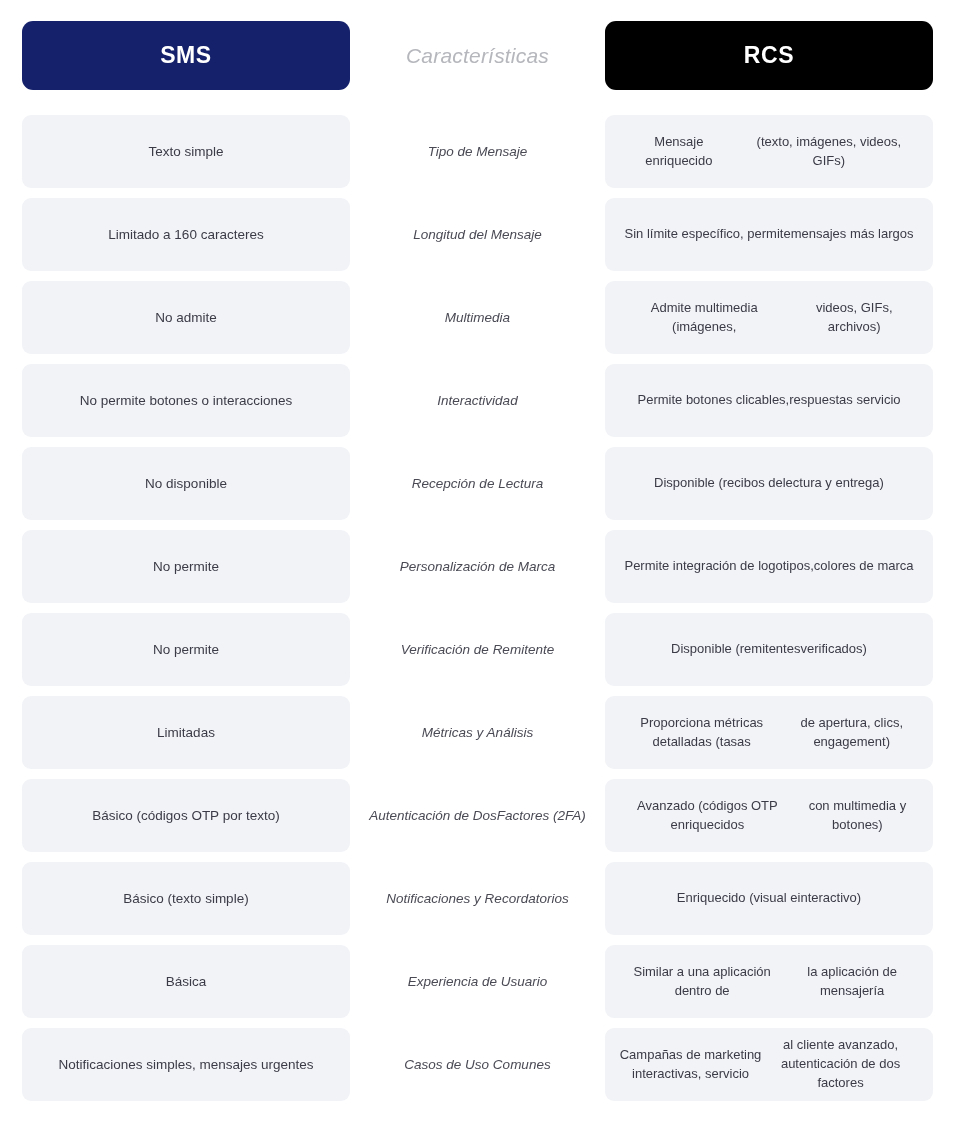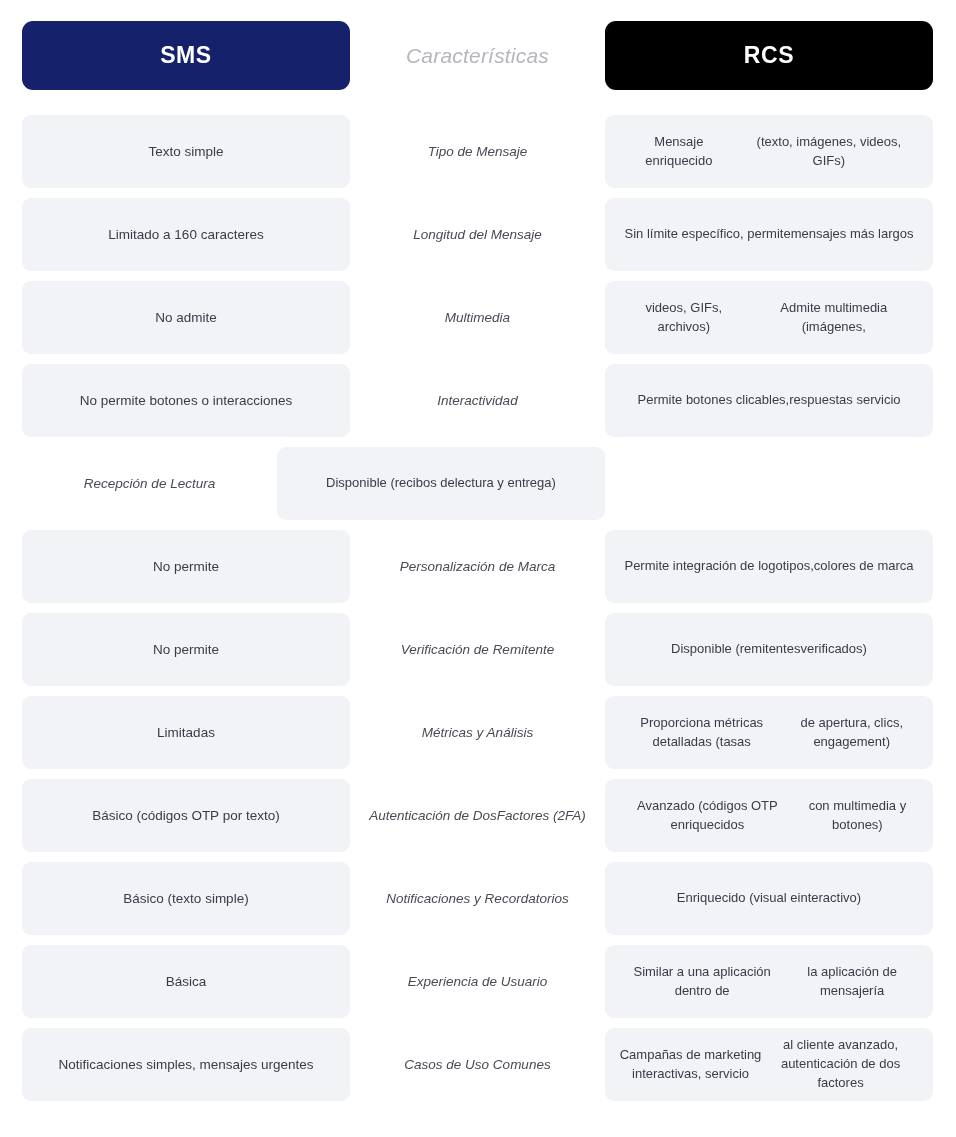--- a/index.html
+++ b/index.html
@@ -182,22 +182,22 @@
             <span class="line">No admite</span>
           </div>
         </div>
         <div class="col-feature">
           <div class="feature-label">
             <span class="line">Multimedia</span>
           </div>
         </div>
         <div class="col-rcs">
           <div class="cell rcs-cell">
+            <span class="line">Admite multimedia (imágenes,</span>
             <span class="line">videos, GIFs, archivos)</span>
-            <span class="line">Admite multimedia (imágenes,</span>
           </div>
         </div>
       </div>
       <div class="row data-row">
         <div class="col-sms">
           <div class="cell sms-cell">
             <span class="line">No permite botones o interacciones</span>
           </div>
         </div>
         <div class="col-feature">
@@ -206,20 +206,25 @@
           </div>
         </div>
         <div class="col-rcs">
           <div class="cell rcs-cell">
             <span class="line">Permite botones clicables,</span>
             <span class="line">respuestas servicio</span>
           </div>
         </div>
       </div>
       <div class="row data-row">
+        <div class="col-sms">
+          <div class="cell sms-cell">
+            <span class="line">No disponible</span>
+          </div>
+        </div>
         <div class="col-feature">
           <div class="feature-label">
             <span class="line">Recepción de Lectura</span>
           </div>
         </div>
         <div class="col-rcs">
           <div class="cell rcs-cell">
             <span class="line">Disponible (recibos de</span>
             <span class="line">lectura y entrega)</span>
           </div>

